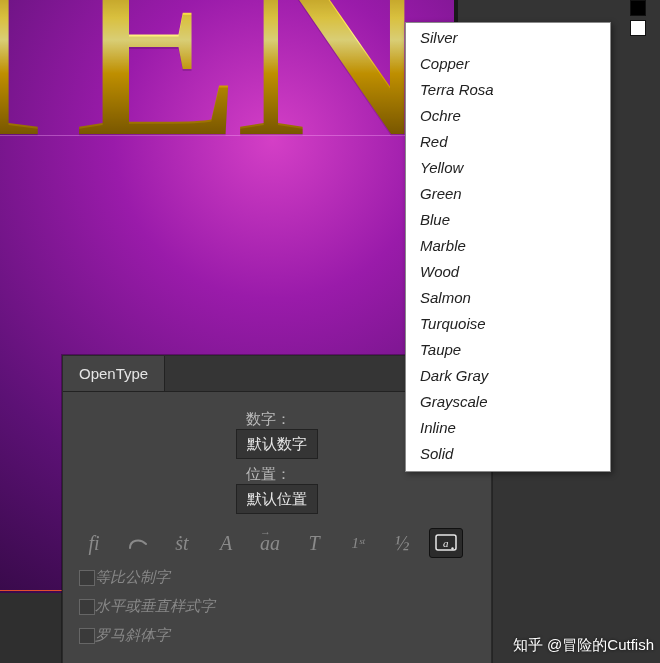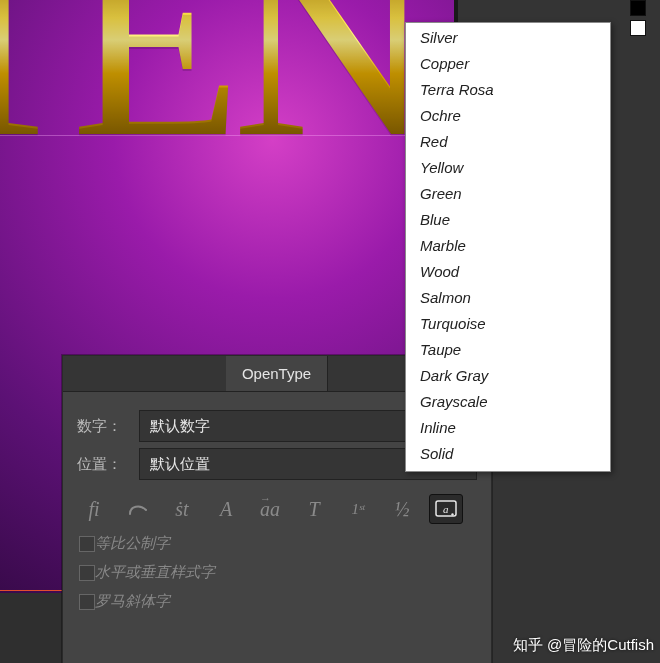--- a/index.html
+++ b/index.html
@@ -65,34 +65,33 @@
     background: #444444;
     border: 1px solid #2a2a2a;
     box-shadow: 0 0 0 1px rgba(0,0,0,0.3);
     color: #cccccc;
   }
   .opt-tabs {
     height: 36px;
     background: #353535;
     border-bottom: 1px solid #222;
     display: flex;
-    justify-content: center;
   }
   .opt-tab {
     padding: 0 16px;
     line-height: 36px;
     font-size: 15px;
     color: #e5e5e5;
     background: #444;
     border-right: 1px solid #222;
   }
   .opt-body { padding: 12px 14px 8px 14px; }
   .form-row {
     display: flex; align-items: center;
-    margin: 6px 0; font-size: 15px;
+    margin: 6px 0; font-size: 15px; flex-direction: column;
   }
   .form-row .lab { color: #bbbbbb; width: 62px; }
   .form-row .sel {
     flex: 1; height: 32px; line-height: 28px;
     background: #353535; border: 1px solid #222;
     padding: 0 10px; color: #e8e8e8;
     display: flex; align-items: center;
   }
 
   .icon-row {

